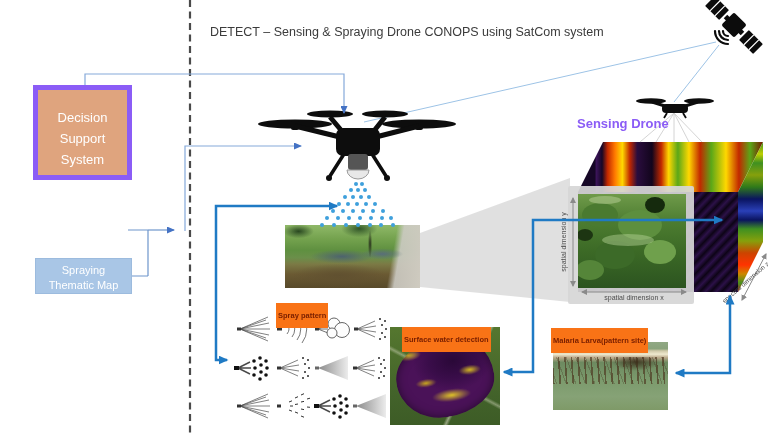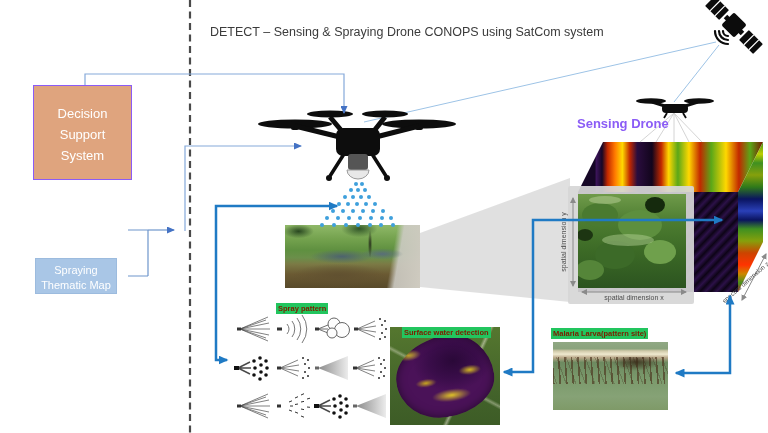--- a/index.html
+++ b/index.html
@@ -7,32 +7,32 @@
           font-family:"Liberation Sans",sans-serif;}
   .abs{position:absolute;}
   
   .photo-layer{z-index:1;}
   svg.overlay{position:absolute;left:0;top:0;z-index:2;}
   .text-layer{z-index:3;}
 
   .title{left:210px;top:25px;font-size:12.5px;color:#3b3b3b;white-space:nowrap;z-index:3;}
 
   .box{box-sizing:border-box;text-align:center;color:#ffffff;z-index:3;}
-  .dss{left:33px;top:85px;width:99px;height:95px;background:#DFA47E;border:1px solid #8b5cf6;
+  .dss{left:33px;top:85px;width:99px;height:95px;background:#DFA47E;border:5px solid #8b5cf6;
        font-size:13px;line-height:21px;padding-top:17px;}
   .bluebox{background:#A9C6E6;border:1px solid #9cbbde;font-size:11px;}
   .centurion{left:35px;top:214px;width:93px;height:32px;line-height:32px;}
-  .spraymap{left:35px;top:258px;width:82px;height:36px;line-height:15px;padding-top:4px;}
+  .spraymap{left:35px;top:258px;width:97px;height:36px;line-height:15px;padding-top:4px;}
 
   .redlbl{color:#8b5cf6;font-size:13px;font-weight:600;white-space:nowrap;z-index:3;}
   .lbl-sprayer{left:386px;top:146px;}
   .lbl-sensing{left:577px;top:116px;}
 
-  .hl{background:#22c55e;color:#7B2000;font-size:7.5px;font-weight:bold;
-      padding:1px 2px;white-space:nowrap;z-index:3;}
+  .hl{background:#f97316;color:#7B2000;font-size:7.5px;font-weight:bold;
+      padding:8px 2px;white-space:nowrap;z-index:3;}
   .hl-spray{left:276px;top:303px;}
   .hl-surface{left:402px;top:327px;}
   .hl-malaria{left:551px;top:328px;}
 
   
   .photo-puddle{left:285px;top:225px;width:135px;height:63px;z-index:1;
     background:
       radial-gradient(ellipse 3px 20px at 63% 30%, rgba(35,40,25,.95), transparent 70%),
       radial-gradient(ellipse 30px 8px at 72% 46%, rgba(88,108,124,.95), rgba(88,108,124,0) 70%),
       radial-gradient(ellipse 45px 10px at 42% 50%, rgba(74,94,114,.9), rgba(74,94,114,0) 70%),

